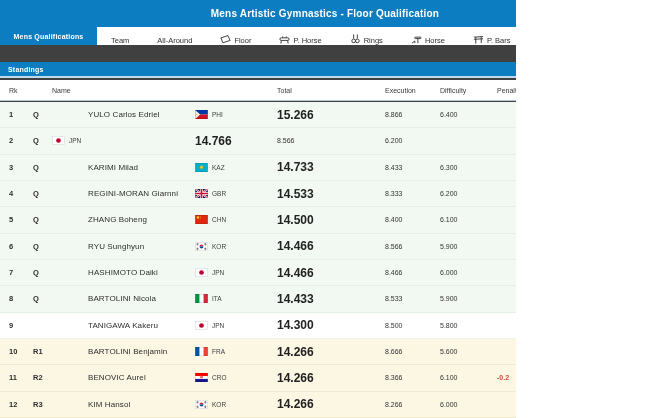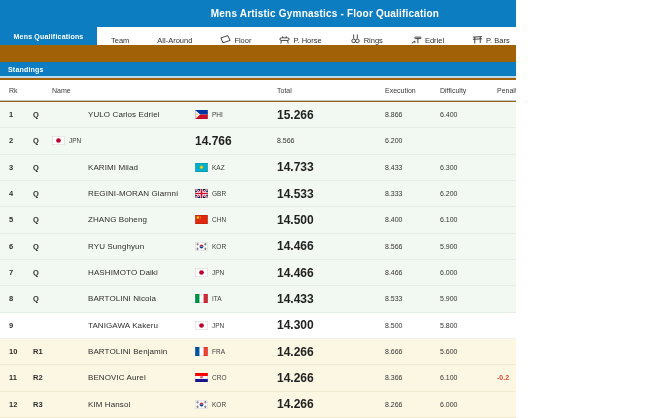--- a/index.html
+++ b/index.html
@@ -1,19 +1,19 @@
 <!DOCTYPE html>
 <html style="--accent: #0b7dc0; --qrow: #f2f9f2; --rrow: #fbf7e3; --pen: #d6483c;"><head>
 <meta charset="utf-8">
 <style>
   * { margin:0; padding:0; box-sizing:border-box; }
   html,body { background:#fff; }
   body { font-family:"Liberation Sans", sans-serif; }
   #app {
-    position:relative; width:516px; height:418px; background:#a16207; overflow:hidden;
+    position:relative; width:516px; height:418px; background:#404040; overflow:hidden;
   }
   
   .titlebar {
     position:absolute; left:0; top:0; width:650px; height:27px;
     background:var(--accent,#0b7dc0);
     color:#fff; text-align:center; line-height:27px;
     font-size:10px; font-weight:bold; letter-spacing:.2px;
   }
   
   .tabbar {
@@ -133,21 +133,21 @@
   </div>
 
   <div class="tab">
     <span class="ticon">
             <svg width="11" height="11" viewBox="0 0 12 12">
               <rect x="4" y="3.4" width="7" height="1.6" rx="0.8" fill="none" stroke="#333" stroke-width="1"></rect>
               <line x1="7.5" y1="5" x2="7.5" y2="10" stroke="#333" stroke-width="1"></line>
               <polyline points="1,10 4.2,7.6 4.2,10" fill="none" stroke="#333" stroke-width="1"></polyline>
             </svg>
           </span>
-    <span class="tlabel">Edriel</span>
+    <span class="tlabel">Horse</span>
   </div>
 
   <div class="tab">
     <span class="ticon">
             <svg width="11" height="11" viewBox="0 0 12 12">
               <line x1="1" y1="3.4" x2="11" y2="2.8" stroke="#333" stroke-width="1"></line>
               <line x1="1" y1="5.8" x2="11" y2="5.2" stroke="#333" stroke-width="1"></line>
               <line x1="3" y1="3.4" x2="3" y2="10.4" stroke="#333" stroke-width="1"></line>
               <line x1="9" y1="2.9" x2="9" y2="9.9" stroke="#333" stroke-width="1"></line>
             </svg>

